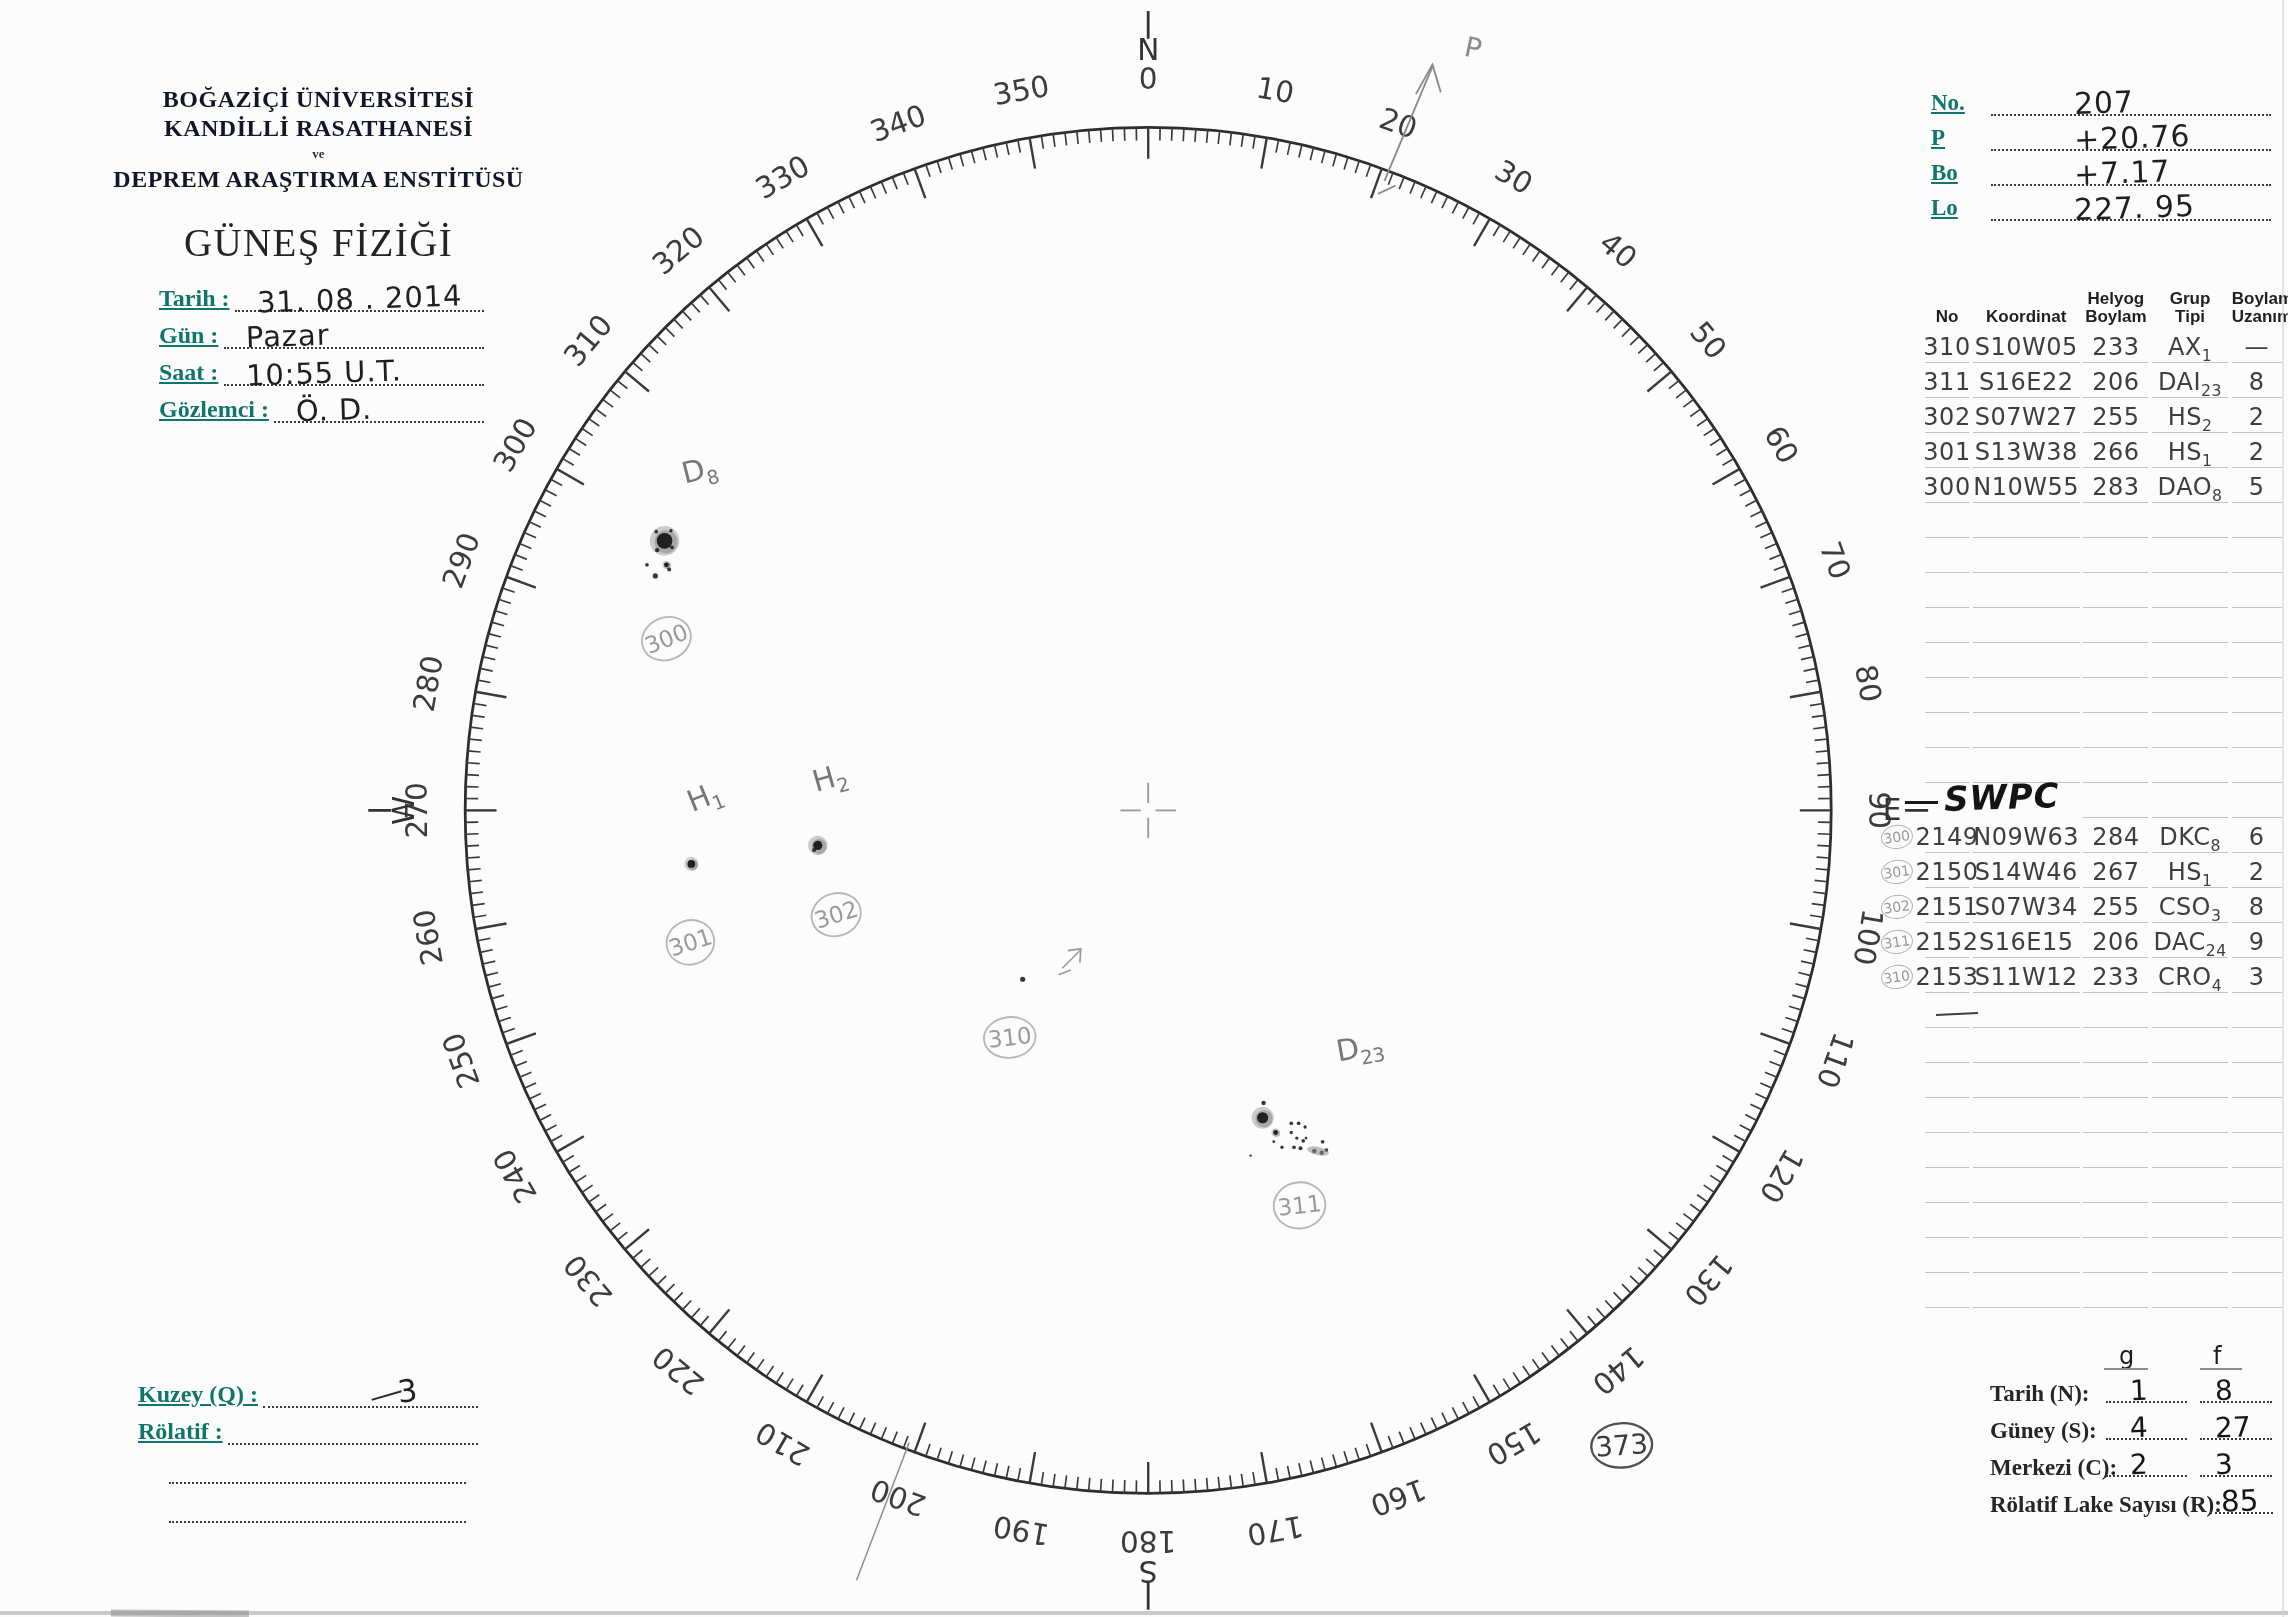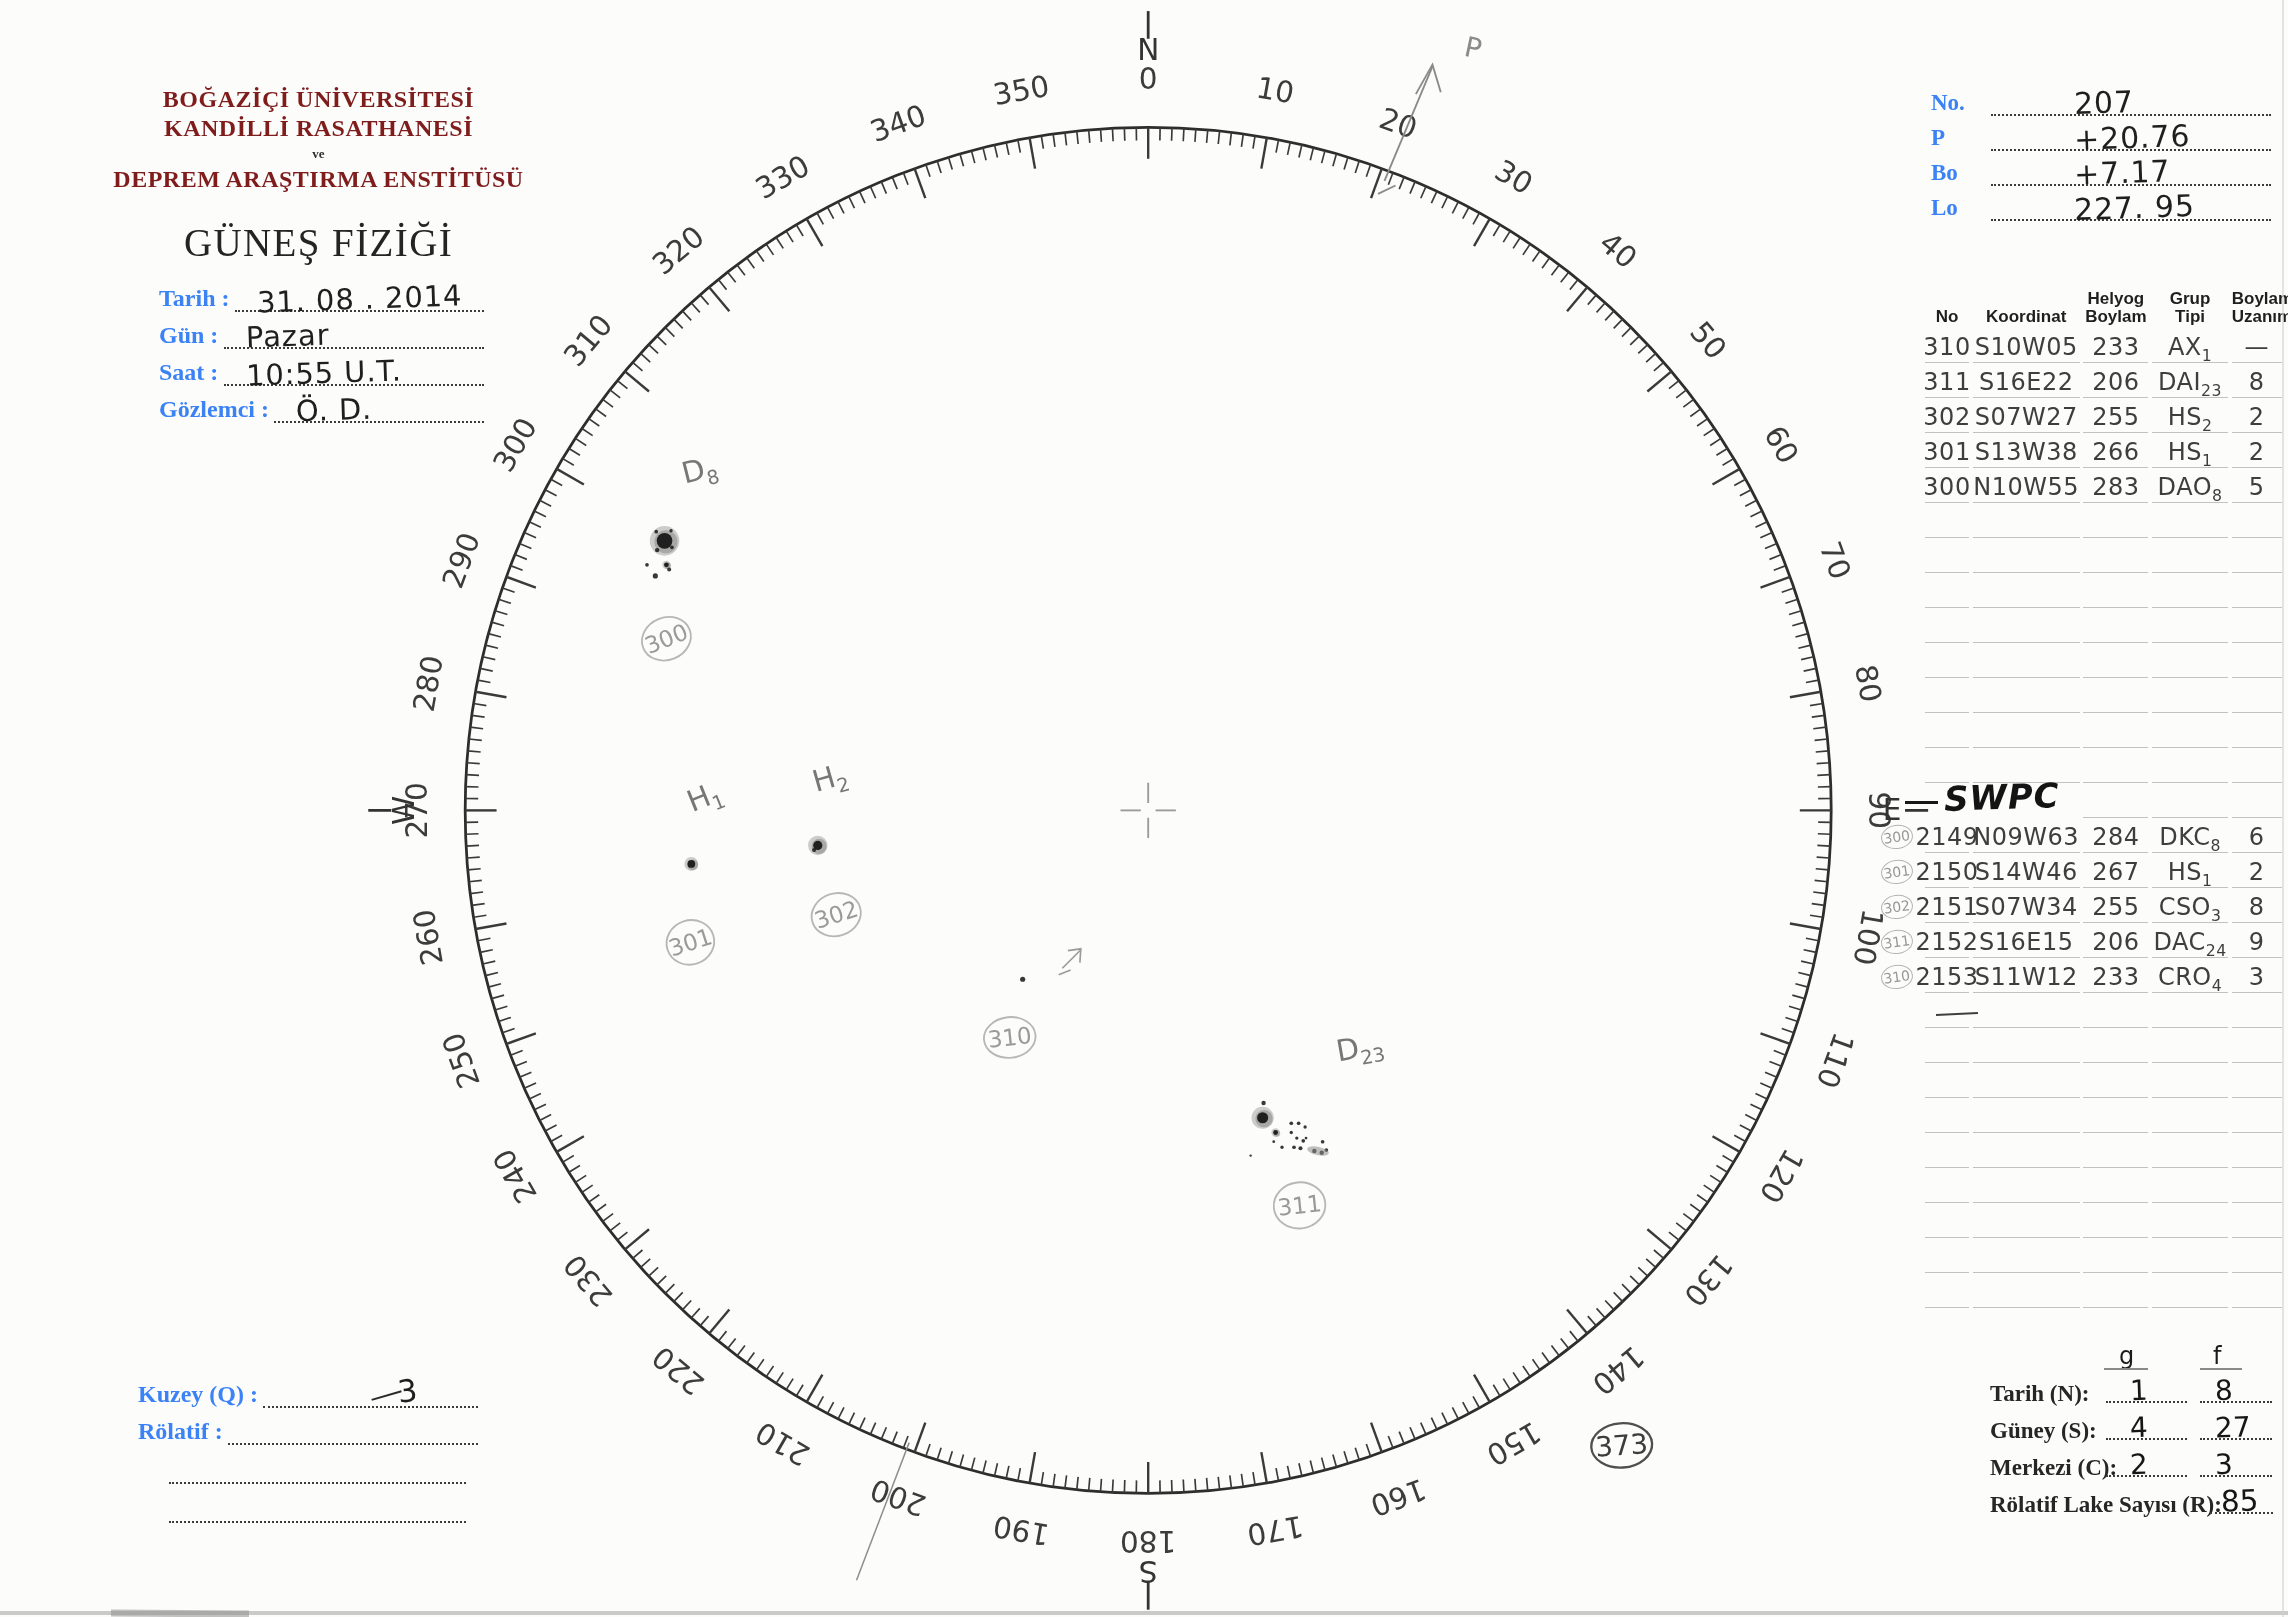--- a/index.html
+++ b/index.html
@@ -7,27 +7,27 @@
         font-family:"Liberation Serif",serif;color:#2e2e2e;}
   svg#dial-svg{position:absolute;left:0;top:0;width:2289px;height:1618px;z-index:1;}
   .abs{position:absolute;z-index:2;}
 
   
   .hand{font-family:"DejaVu Sans",sans-serif;color:#333;}
   .pen{color:#1f1f1f;}
 
   
   .inst{left:111px;top:85px;width:415px;text-align:center;}
-  .inst .l{font-weight:bold;font-size:24px;letter-spacing:0.5px;line-height:29px;color:#7f1d1d;}
+  .inst .l{font-weight:bold;font-size:24px;letter-spacing:0.5px;line-height:29px;color:#0f172a;}
   .inst .ve{font-weight:bold;font-size:13px;line-height:22px;}
   .inst .title{margin-top:26px;font-weight:normal;font-size:39px;letter-spacing:1.4px;color:#242424;}
 
   
   .frow{position:relative;display:flex;align-items:flex-end;height:37px;}
-  .frow .lab{font-weight:bold;font-size:24px;white-space:nowrap;padding-right:5.5px;color:#3b82f6;}
+  .frow .lab{font-weight:bold;font-size:24px;white-space:nowrap;padding-right:5.5px;color:#0f766e;text-decoration:underline;}
   .frow .lead{position:relative;flex:1;border-bottom:2.8px dotted #3b3b3b;height:100%;}
   .frow .val{position:absolute;bottom:-5.5px;left:22px;font-size:29px;white-space:nowrap;
              transform:rotate(-2deg);letter-spacing:0.9px;}
   #obs-fields{left:159px;top:275px;width:325px;}
   #ephemeris{left:1931px;top:81px;width:340px;}
   #ephemeris .lab{font-size:23px;width:54px;}
   #ephemeris .val{left:83px;font-size:30px;}
   #ephemeris .frow{height:35px;}
 
   

